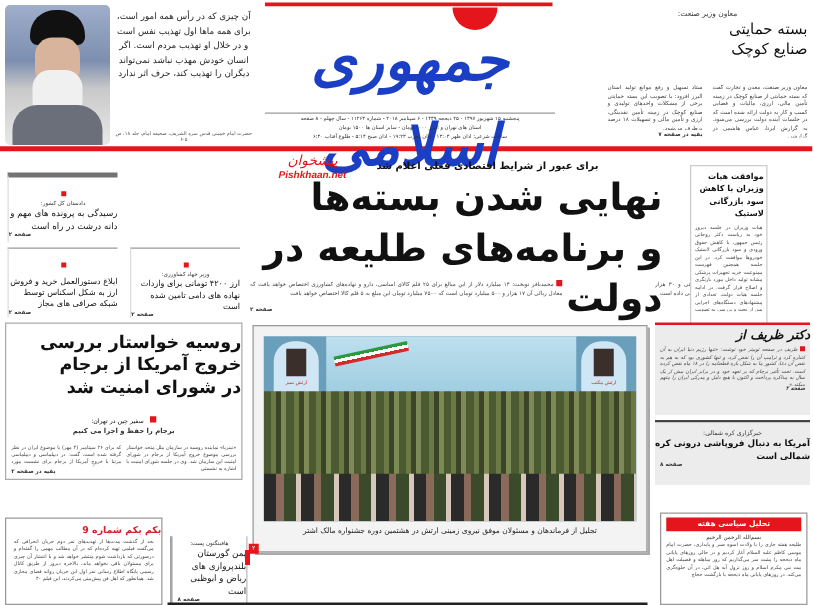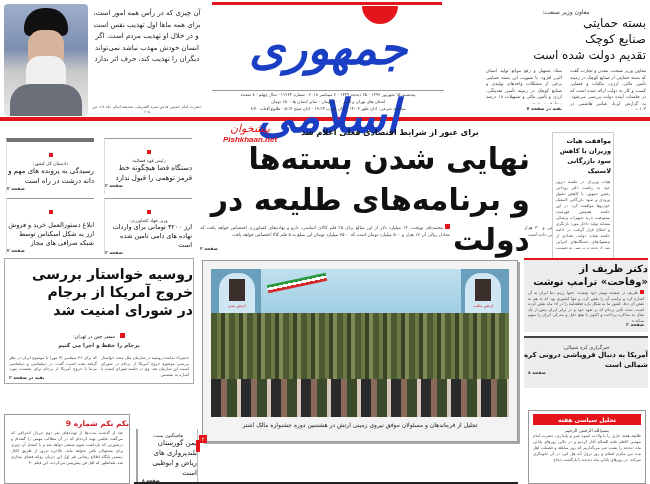--- a/index.html
+++ b/index.html
@@ -38,21 +38,20 @@
   <div class="abs" style="left:0;top:84px;width:232px;height:1px;background:#999;"></div>
   <div class="abs" style="left:0;top:86px;width:232px;font-size:4.2px;line-height:6px;text-align:center;color:#333;white-space:nowrap;overflow:hidden;">پنجشنبه ۱۵ شهریور ۱۳۹۷ - ۲۵ ذیحجه ۱۴۳۹ - ۶ سپتامبر ۲۰۱۸ - شماره ۱۱۲۶۳ - سال چهلم - ۸ صفحه</div>
   <div class="abs" style="left:0;top:93px;width:232px;font-size:4.2px;line-height:6px;text-align:center;color:#333;">استان های تهران و البرز ۱۰۰۰ تومان - سایر استان ها ۱۵۰۰ تومان</div>
   <div class="abs" style="left:0;top:100px;width:232px;font-size:4.2px;line-height:6px;text-align:center;color:#333;white-space:nowrap;overflow:hidden;">ساعات شرعی: اذان ظهر ۱۳:۰۴ - اذان مغرب ۱۹:۲۳ - اذان صبح ۵:۱۴ - طلوع آفتاب ۶:۴۰</div>
 </div>
 
 <div class="abs" style="left:486px;top:4px;width:160px;height:112px;">
   <div class="abs kicker" style="left:0;top:4px;width:160px;">معاون وزیر صنعت:</div>
   <div class="abs hl" style="left:0;top:12px;width:160px;font-size:12px;line-height:15px;font-weight:normal;">بسته حمایتی</div>
   <div class="abs hl" style="left:0;top:28px;width:160px;font-size:12px;line-height:15px;font-weight:normal;">صنایع کوچک</div>
-  <div class="abs hl" style="left:0;top:44px;width:160px;font-size:12px;line-height:15px;font-weight:normal;">تقدیم دولت شده است</div>
   <div class="abs small" style="right:0;top:64px;width:76px;height:42px;overflow:hidden;font-size:4.5px;line-height:6.5px;">معاون وزیر صنعت، معدن و تجارت گفت که بسته حمایتی از صنایع کوچک در زمینه تأمین مالی، ارزی، مالیات و قضایی کسب و کار به دولت ارائه شده است که در جلسات آینده دولت بررسی می‌شود. به گزارش ایرنا، عباس هاشمی در گزارشی</div>
   <div class="abs small" style="left:0;top:64px;width:76px;height:36px;overflow:hidden;font-size:4.5px;line-height:6.5px;">ستاد تسهیل و رفع موانع تولید استان البرز افزود: با تصویب این بسته حمایتی برخی از مشکلات واحدهای تولیدی و صنایع کوچک در زمینه تأمین نقدینگی، ارزی و تأمین مالی و تسهیلات ۱۸ درصد برطرف می‌شود.</div>
   <div class="abs pg" style="left:0;top:102px;width:76px;">بقیه در صفحه ۷</div>
 </div>
 
 <div class="abs" style="left:210px;top:122px;width:80px;height:30px;">
   <div style="font-size:11px;color:#e4161b;font-style:italic;text-align:center;line-height:13px;">پیشخوان</div>
   <div style="font-size:8px;color:#e4161b;font-weight:bold;font-style:italic;direction:ltr;text-align:center;line-height:10px;font-family:'Liberation Sans',sans-serif;">Pishkhaan.net</div>
 </div>
 
@@ -72,26 +71,20 @@
   <span>دولت ۱۲ برنامه معیشتی و ۳۰ هزار میلیارد تومان بودجه اختصاصی داده است</span>
 </div>
 
 <div class="abs box" style="left:552px;top:132px;width:62px;height:136px;border-color:#ccc;">
   <div class="hl" style="font-size:6.5px;line-height:10px;padding:3px 2px;">موافقت هیات وزیران با کاهش سود بازرگانی لاستیک</div>
   <div class="small" style="font-size:4px;line-height:6px;padding:0 3px;height:70px;overflow:hidden;">هیات وزیران در جلسه دیروز خود به ریاست دکتر روحانی رئیس جمهور، با کاهش حقوق ورودی و سود بازرگانی لاستیک خودروها موافقت کرد. در این جلسه همچنین فهرست ممنوعیت خرید تجهیزات پزشکی مشابه تولید داخل مورد بازنگری و اصلاح قرار گرفت. در ادامه جلسه هیات دولت، تعدادی از پیشنهادهای دستگاه‌های اجرایی پس از بحث و بررسی به تصویب رسید.</div>
 </div>
 
 <div class="abs" style="left:0;top:132px;width:200px;height:124px;">
 
-  <div class="abs" style="left:104px;top:6px;width:88px;height:56px;border-top:1px solid #999;border-left:1px solid #ddd;">
-    <div style="text-align:center;"><span class="redsq" style="width:4px;height:4px;"></span></div>
-    <div class="kicker" style="font-size:4.5px;">رئیس قوه قضائیه:</div>
-    <div class="hl" style="font-size:7px;line-height:10px;font-weight:normal;">دستگاه قضا هیچگونه خط قرمز توهمی را قبول ندارد</div>
-    <div class="pg" style="text-align:left;">صفحه ۲</div>
-  </div>
 
   <div class="abs" style="left:6px;top:6px;width:88px;height:56px;border-top:4px solid #737373;border-left:1px solid #ddd;">
     <div style="text-align:center;"><span class="redsq" style="width:4px;height:4px;"></span></div>
     <div class="kicker" style="font-size:4.5px;">دادستان کل کشور:</div>
     <div class="hl" style="font-size:7px;line-height:10px;font-weight:normal;">رسیدگی به پرونده های مهم و دانه درشت در راه است</div>
     <div class="pg" style="text-align:left;">صفحه ۲</div>
   </div>
 
   <div class="abs" style="left:104px;top:66px;width:88px;height:56px;border-top:1px solid #999;border-left:1px solid #ddd;">
     <div style="text-align:center;"><span class="redsq" style="width:4px;height:4px;"></span></div>
@@ -134,23 +127,22 @@
       <div class="abs" style="left:0;top:30px;width:36px;font-size:4px;text-align:center;color:#e4161b;">ارتش مکتب</div>
     </div>
     <div class="abs" style="left:0;top:44px;width:298px;height:104px;background:repeating-linear-gradient(90deg,#4c5a32 0 6px,#6b7a44 6px 10px,#3c4428 10px 14px,#7d8a55 14px 18px);"></div>
     <div class="abs" style="left:0;top:110px;width:298px;height:38px;background:repeating-linear-gradient(90deg,#2a2a2a 0 10px,#8a6a5a 10px 16px,#3a4a2a 16px 26px,#d7c7bb 26px 30px);"></div>
   </div>
   <div class="abs" style="left:8px;top:160px;width:298px;font-size:6px;text-align:center;color:#222;">تجلیل از فرماندهان و مسئولان موفق نیروی زمینی ارتش در هشتمین دوره جشنواره مالک اشتر</div>
   <div class="abs" style="left:-4px;top:174px;width:8px;height:8px;background:#e4161b;color:#fff;font-size:5px;text-align:center;line-height:8px;">۲</div>
 </div>
 
 <div class="abs redbar" style="left:524px;top:258px;width:124px;height:2px;"></div>
-<div class="abs gray" style="left:524px;top:260px;width:124px;height:72px;">
+<div class="abs gray" style="left:524px;top:260px;width:124px;height:72px;font-style:italic;">
   <div class="hl" style="font-size:10px;line-height:13px;margin-top:2px;">دکتر ظریف از</div>
-  <div class="hl" style="font-size:10px;line-height:13px;">«وقاحت» ترامپ نوشت</div>
   <div class="small" style="font-size:4px;line-height:5.5px;padding:2px 4px 0;height:34px;overflow:hidden;">
     <span class="redsq" style="width:4px;height:4px;"></span>
     <span>ظریف در صفحه توییتر خود نوشت: «تنها رژیم دنیا ایران به آن اشاره کرد و ترامپ آن را نقض کرد، و تنها کشوری بود که به هم به نقض آن دعا، کشور ما به شکل باره قطعنامه را در ۱۸ ماه نقض کرده است. تحت تأثیر برجام که بر تعهد خود و در برابر ایران بیش از یک سال به مذاکره پرداخت و اکنون با هیچ دلیل و مدرکی ایران را متهم میکند.»</span>
   </div>
   <div class="pg" style="padding-right:4px;">صفحه ۲</div>
 </div>
 
 <div class="abs" style="left:524px;top:336px;width:124px;height:2px;background:#444;"></div>
 <div class="abs gray" style="left:524px;top:338px;width:124px;height:50px;">
   <div class="kicker" style="font-size:5px;margin-top:6px;">خبرگزاری کره شمالی:</div>

